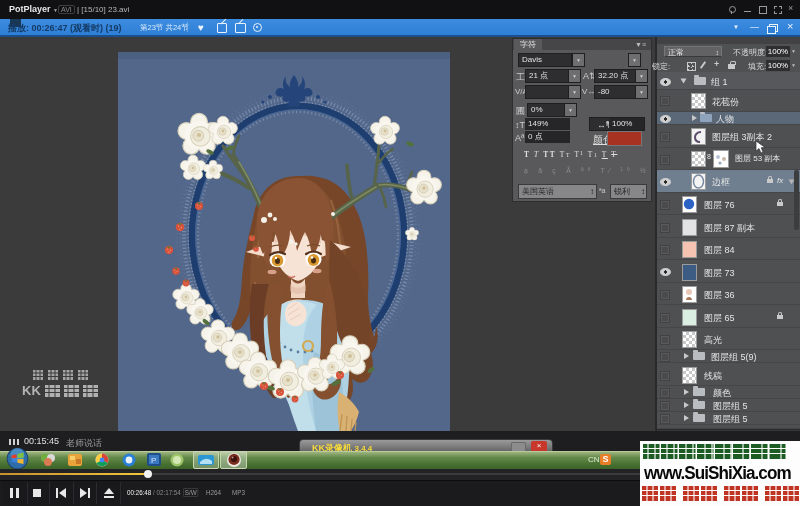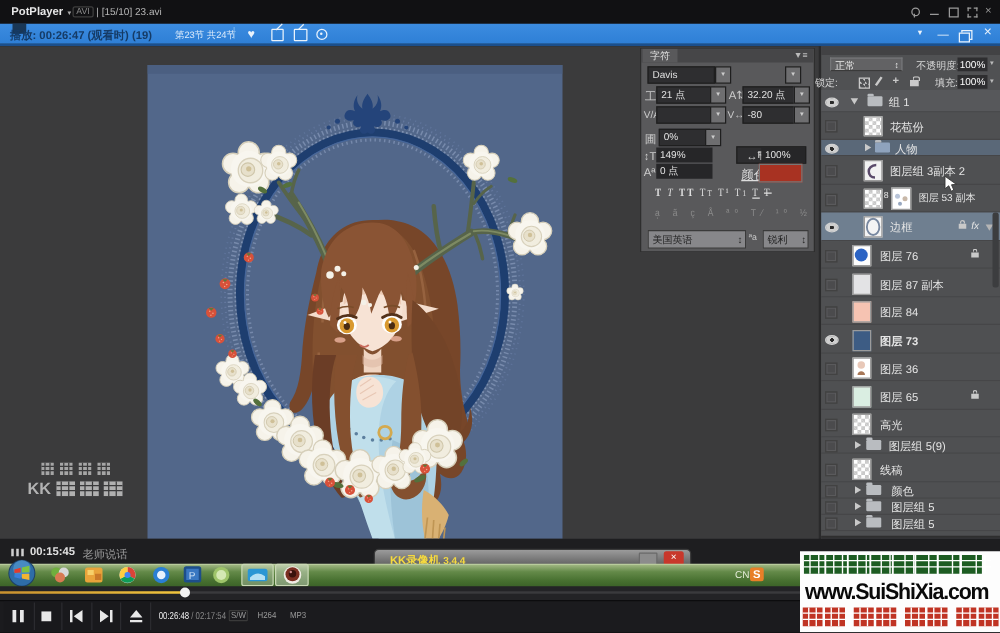--- a/index.html
+++ b/index.html
@@ -343,21 +343,21 @@
 <div class="ltx" style="left:704px;top:222px;">图层 87 副本</div>
 
 <div class="lrow" style="top:238px;height:22px;"></div>
 <div class="echk" style="top:245px;"></div>
 <div class="thumb" style="left:682px;top:241px;width:15px;height:17px;background:#f6c3b2;"></div>
 <div class="ltx" style="left:704px;top:244px;">图层 84</div>
 
 <div class="lrow" style="top:260px;height:23px;"></div>
 <div class="eye" style="top:268px;"></div>
 <div class="thumb" style="left:682px;top:264px;width:15px;height:17px;background:#3d5c84;"></div>
-<div class="ltx" style="left:704px;top:267px;font-weight:bold;">图层 73</div>
+<div class="ltx" style="left:704px;top:267px;">图层 73</div>
 
 <div class="lrow" style="top:283px;height:22px;"></div>
 <div class="echk" style="top:290px;"></div>
 <div class="thumb" style="left:682px;top:286px;width:15px;height:17px;background:#fff;"></div>
 <svg class="abs" style="left:682px;top:286px;" width="15" height="17">
       <circle cx="7" cy="6" r="3" fill="#e8c8b8"></circle>
       <path d="M4,14 C4,10 10,10 10,14" fill="#a87858"></path>
     </svg>
 <div class="ltx" style="left:704px;top:289px;">图层 36</div>
 
@@ -462,21 +462,21 @@
 
   <div class="abs" style="left:5px;top:145px;width:74px;height:13px;background:#87878a;border:1px solid #3a3a3a;color:#232323;line-height:13px;padding-left:3px;">美国英语 <span style="float:right;margin-right:2px;">↕</span></div>
   <div class="abs tx" style="left:86px;top:148px;font-size:7px;color:#ccc;">ªa</div>
   <div class="abs" style="left:97px;top:145px;width:32px;height:13px;background:#87878a;border:1px solid #3a3a3a;color:#232323;line-height:13px;padding-left:3px;">锐利 <span style="float:right;margin-right:1px;">↕</span></div>
 </div>
 
 <div class="abs" style="left:0;top:431px;width:800px;height:20px;background:#1e1e20;"></div>
 <div class="abs" style="left:9px;top:439px;width:2px;height:6px;background:#cfcfcf;"></div>
 <div class="abs" style="left:13px;top:439px;width:2px;height:6px;background:#cfcfcf;"></div>
 <div class="abs" style="left:17px;top:439px;width:2px;height:6px;background:#cfcfcf;"></div>
-<div class="abs tx" style="left:24px;top:436px;font-size:9px;font-weight:bold;color:#e0e0e0;">00:15:45</div>
+<div class="abs tx" style="left:24px;top:436px;font-size:9px;font-weight:normal;color:#e0e0e0;">00:15:45</div>
 <div class="abs tx" style="left:66px;top:437px;font-size:9px;color:#9a9a9a;">老师说话</div>
 
 <div class="abs" style="left:299px;top:439px;width:252px;height:14px;border-radius:4px 4px 0 0;background:linear-gradient(#9b9b9b,#595959);border:1px solid #3a3a3a;"></div>
 <div class="abs tx" style="left:312px;top:442px;font-size:9px;font-weight:bold;color:#f5d93e;">KK录像机 <span style="font-size:8px;">3.4.4</span></div>
 <div class="abs" style="left:511px;top:442px;width:13px;height:9px;background:#8c8c8c;border:1px solid #6a6a6a;border-radius:1px;"></div>
 <div class="abs" style="left:531px;top:441px;width:16px;height:11px;background:#c8372b;border-radius:2px;color:#fff;font-size:8px;text-align:center;line-height:10px;">×</div>
 
 <div class="abs" id="taskbar" style="left:0;top:451px;width:642px;height:18px;background:linear-gradient(#9eb580,#648a49 30%,#477030 70%,#3a6027);border-top:1px solid #b8cb9c;"></div>
 
 <svg class="abs" style="left:6px;top:447px;" width="23" height="23" viewBox="0 0 23 23">

